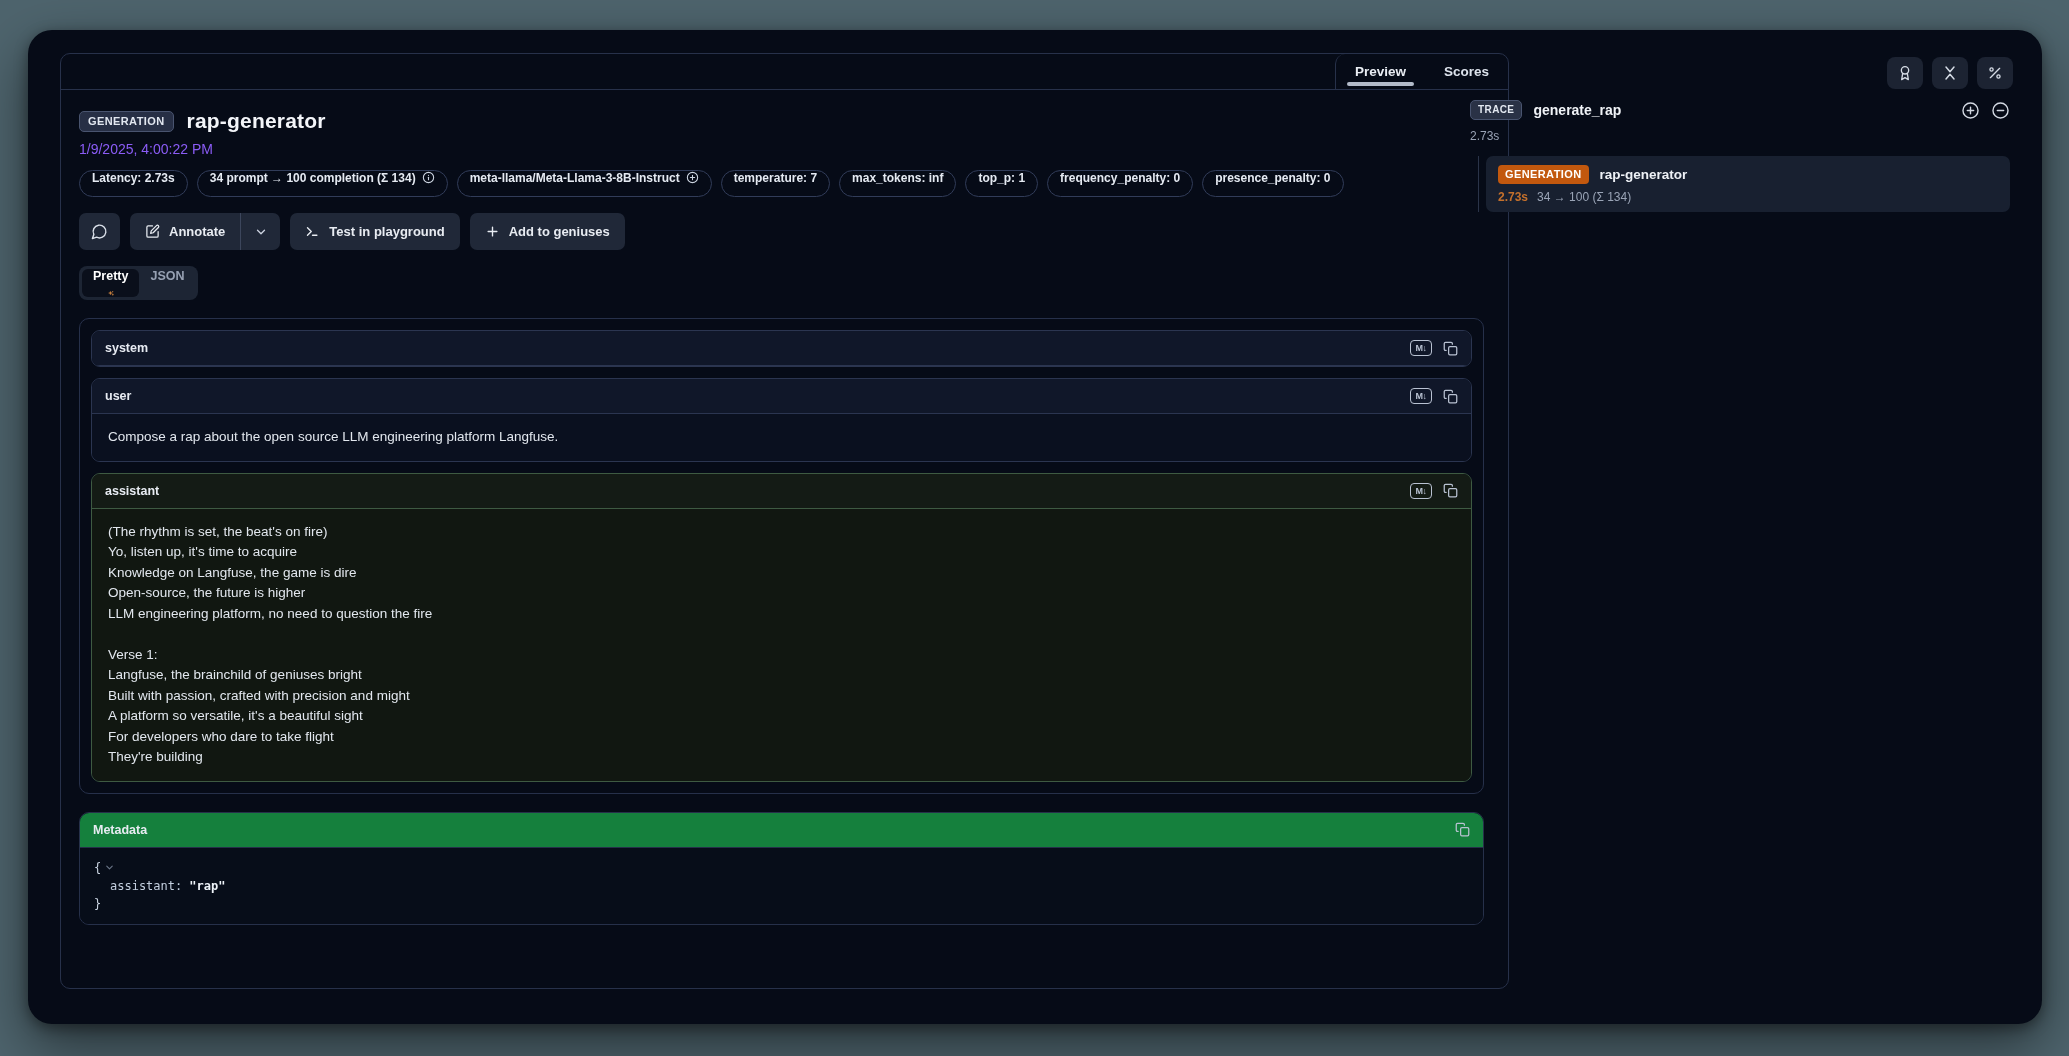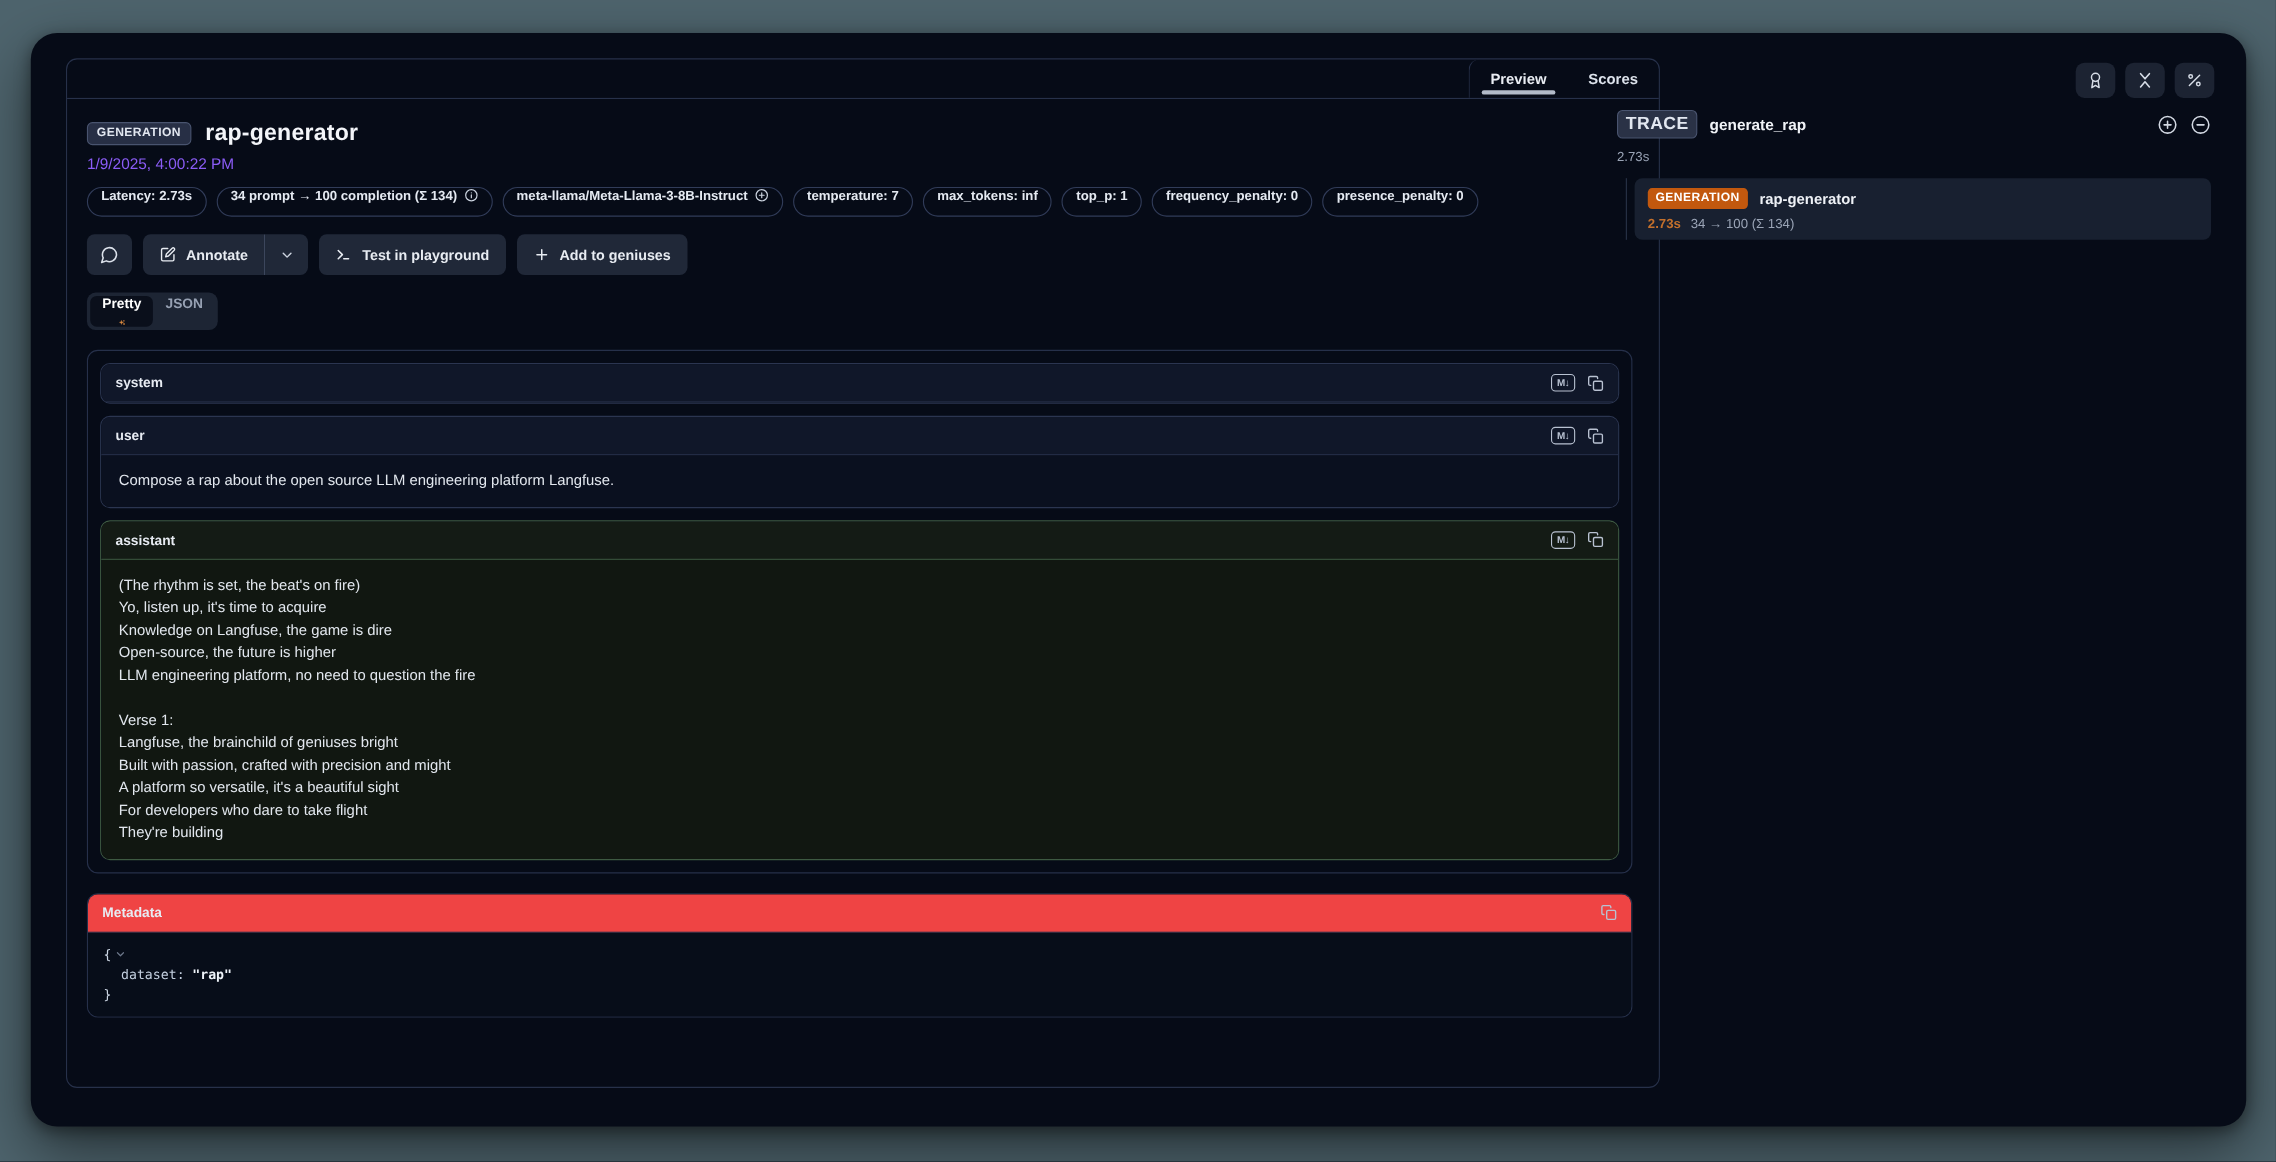--- a/index.html
+++ b/index.html
@@ -64,40 +64,40 @@
   .role { font-size:12.5px; font-weight:700; color:#e7ebf2; }
   .hdr-icons { margin-left:auto; display:flex; gap:11px; align-items:center; color:#b9c2d2; }
   .hdr-icons svg { width:15px; height:15px; cursor:pointer; }
   .md-chip { width:22px; height:16px; border:1.5px solid currentColor; border-radius:4px; font-size:9px; font-weight:700; display:flex; align-items:center; justify-content:center; letter-spacing:-.5px; cursor:pointer; }
   .msg-body { padding:13px 16px; font-size:13.5px; color:#e2e7ee; background:#0a101f; line-height:1.52; white-space:pre-wrap; }
   .msg.assistant { border-color:#3e5a42; }
   .msg.assistant .msg-header { background:#141b15; border-bottom-color:#3e5a42; }
   .msg.assistant .msg-body { background:#111711; }
 
   .meta-card { margin:18px 24px 0 18px; border:1px solid #26304a; border-radius:10px; overflow:hidden; }
-  .meta-header { height:35px; background:#ef4444; border-bottom:1px solid #26304a; display:flex; align-items:center; padding:0 13px; }
+  .meta-header { height:35px; background:#15803d; border-bottom:1px solid #26304a; display:flex; align-items:center; padding:0 13px; }
   .meta-title { font-size:12.5px; font-weight:700; color:#e7ebf2; }
   .meta-body { background:#070d19; padding:11px 14px; font-family:"DejaVu Sans Mono", monospace; font-size:12px; line-height:1.5; color:#ccd6e4; }
   .json-line { display:flex; align-items:center; }
   .json-indent { padding-left:16px; }
   .json-key { color:#c3cfdf; }
   .json-val { color:#eef3f9; font-weight:700; margin-left:7px; }
   .brace-caret { color:#6b7689; margin-left:3px; }
   .brace-caret svg { width:11px; height:11px; display:block; }
 
   
   .win-controls { position:absolute; top:27px; right:29px; display:flex; gap:9px; }
   .wc-btn { width:36px; height:32px; background:#1c2332; border-radius:8px; display:flex; align-items:center; justify-content:center; color:#d6dce6; cursor:pointer; }
   .wc-btn svg { width:16px; height:16px; }
 
   .sidebar { position:absolute; left:1442px; top:70px; width:540px; }
   .trace-row { display:flex; align-items:center; gap:11px; }
   .trace-badge {
     background:#2a3246; border:1px solid #49546f; color:#e2e7f0;
-    font-size:16px; font-weight:700; letter-spacing:.4px; border-radius:5px; padding:4px 7px; line-height:1;
+    font-size:10px; font-weight:700; letter-spacing:.4px; border-radius:5px; padding:4px 7px; line-height:1;
   }
   .trace-name { font-size:14px; font-weight:700; color:#f0f3f7; }
   .trace-row .spacer { flex:1; }
   .circle-btn { color:#d2d8e2; cursor:pointer; display:flex; }
   .circle-btn svg { width:19px; height:19px; }
   .trace-latency { margin-top:9px; font-size:12px; color:#9aa4b6; }
   .tree { margin-top:13px; margin-left:8px; border-left:1px solid #2a3449; padding-left:7px; }
   .node-card { background:#182030; border-radius:7px; padding:9px 12px 8px; cursor:pointer; }
   .node-top { display:flex; align-items:center; gap:11px; }
   .gen-badge { background:#c2580e; color:#fff; font-size:11px; font-weight:700; letter-spacing:.4px; border-radius:4px; padding:4px 7px; line-height:1; }
@@ -286,21 +286,21 @@
       <div class="meta-body">
         <div class="json-line">
           <span>{</span>
           <span class="brace-caret">
             <svg viewBox="0 0 24 24" fill="none" stroke="currentColor" stroke-width="2.4" stroke-linecap="round" stroke-linejoin="round">
                 <path d="m6 9 6 6 6-6"></path>
               </svg>
           </span>
         </div>
         <div class="json-line json-indent">
-          <span class="json-key">dataset:</span>
+          <span class="json-key">assistant:</span>
           <span class="json-val">"rap"</span>
         </div>
         <div class="json-line">
           <span>}</span>
         </div>
       </div>
     </div>
 
   </div>
 

